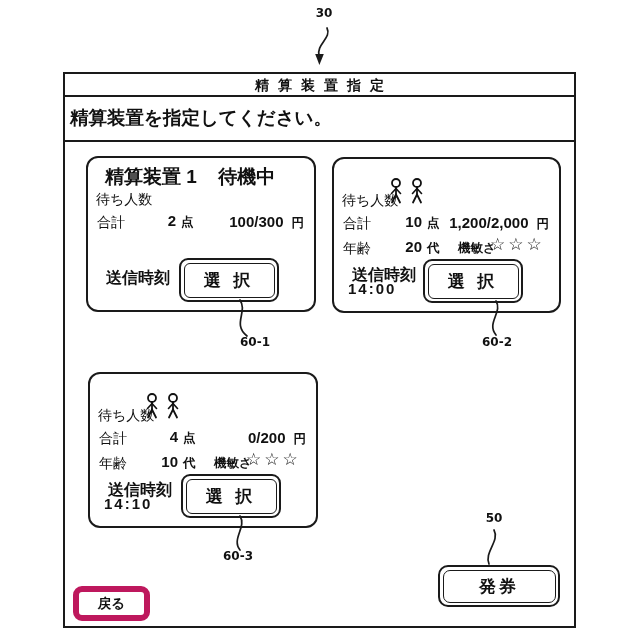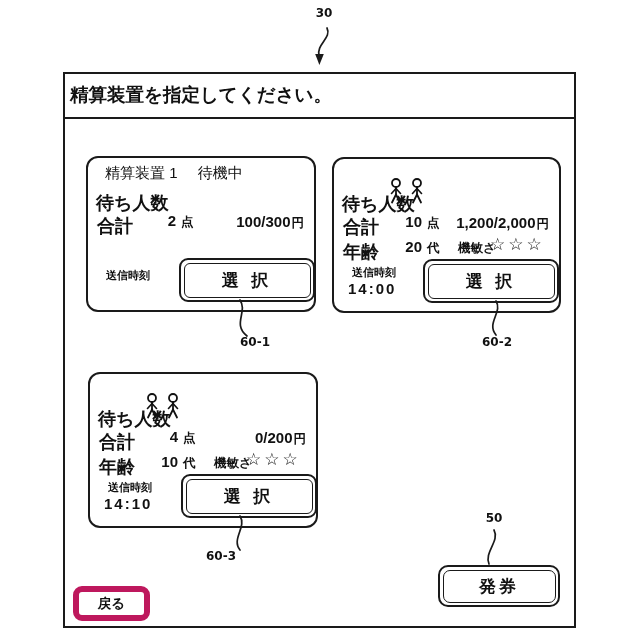--- a/index.html
+++ b/index.html
@@ -18,45 +18,45 @@
   .frame { position:absolute; left:63px; top:72px; width:513px; height:556px;
     border:2.5px solid #1a1a1a; background:#fff; }
   .titlebar { height:23px; border-bottom:2px solid #1a1a1a; text-align:center;
     font-size:14px; font-weight:700; letter-spacing:9px; padding-left:9px; line-height:22px; }
   .instruction { height:45px; border-bottom:2px solid #1a1a1a; font-size:18.5px;
     font-weight:700; display:flex; align-items:center; padding:0 4px 2px 5px; }
 
   .panel { position:absolute; width:230px; height:156px; border:2px solid #1a1a1a;
     border-radius:12px; background:#fff; z-index:10; }
   .panel span, .panel div { position:absolute; white-space:nowrap; }
-  .p-title { left:17px; top:6px; font-size:15px; font-weight:400; }
+  .p-title { left:17px; top:6px; font-size:19px; font-weight:700; }
   .p-status { position:static !important; margin-left:16px; }
-  .lbl { font-size:18px; font-weight:700; }
+  .lbl { font-size:14px; font-weight:400; }
   .val { font-size:15px; font-weight:600; width:50px; text-align:right; left:38px; }
   .unit { font-size:12.5px; font-weight:600; left:93px; }
   .row-wait  { top:33px; left:8px; }
   .row-total { top:55px; }
   .row-total .lbl { left:9px; top:1px; }
-  .amt { right:10px; top:55px; display:flex; align-items:baseline; gap:1px;
+  .amt { right:10px; top:55px; display:flex; align-items:baseline; gap:8px;
     position:absolute;text-align:right; }
   .amt .a-val { position:static; width:auto; font-size:15px; font-weight:600; }
   .amt .a-unit { position:static; font-size:12.5px; font-weight:600; }
   .agility { left:124px; top:1px; font-size:12.5px; font-weight:600; }
   .stars { left:156px; top:-5px; font-size:17px; font-weight:700; letter-spacing:3px; }
   .persons { left:54px; top:19px; display:flex; gap:5px; }
-  .send-lbl { left:18px; top:106px; font-size:11px; font-weight:600; }
+  .send-lbl { left:18px; top:106px; font-size:16px; font-weight:600; }
   .send-lbl.solo { top:110px; }
   .send-time { left:14px; top:121px; font-size:15px; font-weight:600; letter-spacing:2px; }
 
   .dbl-btn { position:absolute; border:2px solid #1a1a1a; border-radius:9px;
     padding:2.5px; background:#fff; cursor:pointer; z-index:12; }
   .dbl-btn .inner { position:relative; width:100%; height:100%;
     border:1.5px solid #1a1a1a; border-radius:6px;
     display:flex; align-items:center; justify-content:center; }
-  .select-btn { left:91px; top:100px; width:136px; height:44px; }
+  .select-btn { left:91px; top:100px; width:100px; height:44px; }
   .select-btn .inner span { position:static; font-size:17px; font-weight:700; letter-spacing:4px; }
 
   .issue-btn { left:438px; top:565px; width:122px; height:42px; border-width:2.5px; border-radius:10px; }
   .issue-btn .inner { border-radius:7px;text-align:center; }
   .issue-btn .inner span { font-size:17px; font-weight:700; letter-spacing:3px; }
 
   .back-btn { position:absolute; left:73px; top:586px; width:77px; height:35px;
     border:6px solid #be185d; border-radius:9px; background:#fff; cursor:pointer;
     display:flex; align-items:center; justify-content:center;
     font-size:13.5px; font-weight:600; z-index:12; }
@@ -73,20 +73,21 @@
   <svg class="overlay" xmlns="http://www.w3.org/2000/svg">
     <path d="M 327 28 C 332 38, 316 44, 319 56"></path>
     <polygon points="315.2,54 323.8,54 319.4,65"></polygon>
     <path d="M 240 300 C 248 312, 232 324, 247 336"></path>
     <path d="M 496 301 C 503 312, 486 323, 496 335"></path>
     <path d="M 240 516 C 247 527, 231 539, 240 550"></path>
     <path d="M 494 530 C 500 541, 484 552, 489 564"></path>
   </svg>
 
   <div class="frame">
+    <div class="titlebar">精算装置指定</div>
     <div class="instruction">精算装置を指定してください。</div>
   </div>
 
   <div class="panel" style="left:86px;top:156px">
     <div class="p-title">
       <span style="position:static">精算装置 1</span>
       <span class="p-status">待機中</span>
     </div>
     <span class="lbl row-wait">待ち人数</span>
     <div class="persons"></div>
@@ -188,21 +189,21 @@
     <span class="send-time">14:10</span>
     <div class="dbl-btn select-btn">
       <div class="inner">
         <span>選 択</span>
       </div>
     </div>
   </div>
 
   <div class="fig-ref" style="left:230px;top:335px;width:50px">60-1</div>
   <div class="fig-ref" style="left:472px;top:335px;width:50px">60-2</div>
-  <div class="fig-ref" style="left:196px;top:549px;width:50px">60-3</div>
+  <div class="fig-ref" style="left:213px;top:549px;width:50px">60-3</div>
   <div class="fig-ref" style="left:474px;top:511px;width:40px">50</div>
 
   <div class="dbl-btn issue-btn">
     <div class="inner">
       <span>発券</span>
     </div>
   </div>
   <div class="back-btn">
     <span>戻る</span>
   </div>

